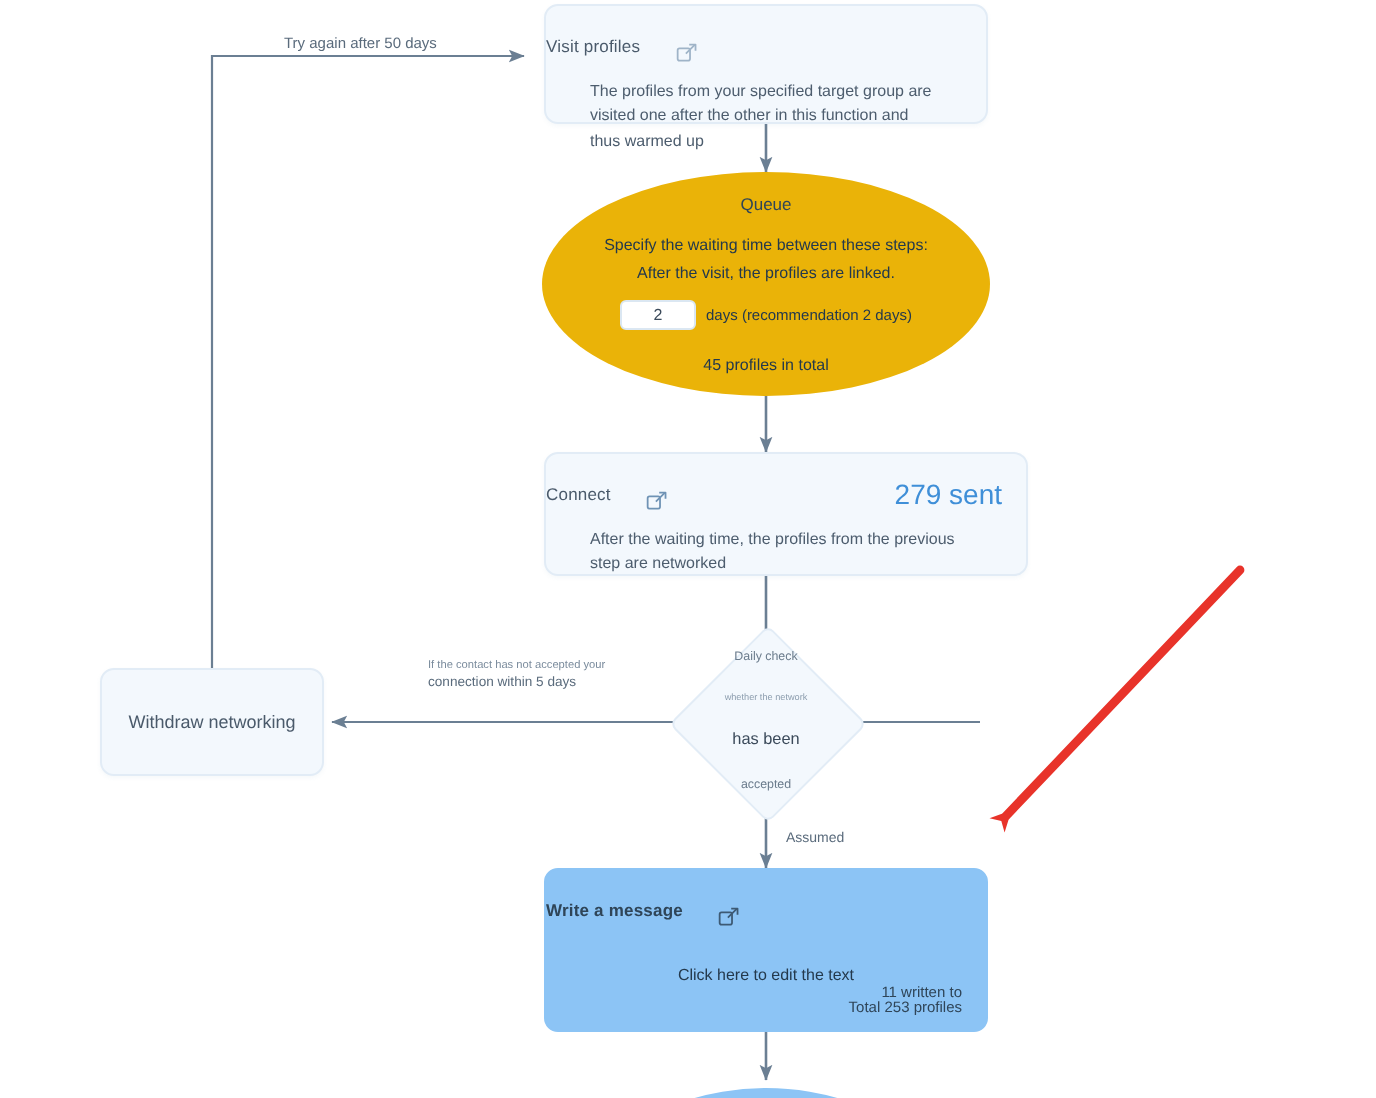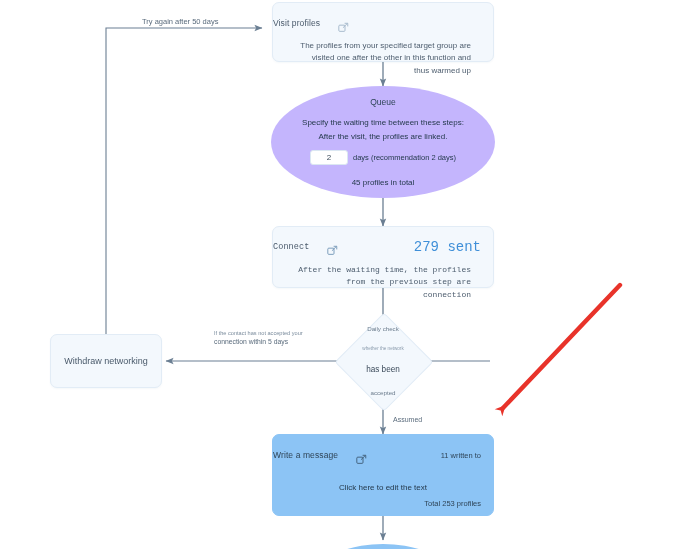--- a/index.html
+++ b/index.html
@@ -40,21 +40,21 @@
     border: 1px solid #e2ecf6;
     border-radius: 7px;
     box-shadow: 0 1px 2px rgba(120,150,180,.07);
   }
   .card-blue {
     background: #8cc4f5;
     border: 1px solid #8cc4f5;
     border-radius: 7px;
   }
   .ellipse {
-    background: #c4b5fd;
+    background: #eab308;
     border-radius: 50%;
   }
   .diamond-wrap {
     position: absolute;
   }
   .diamond-shape {
     position: absolute;
     left: 50%;
     top: 50%;
     width: 68px;
@@ -86,40 +86,40 @@
     align-items: center;
     justify-content: flex-start;
     height: 20px;
     margin-top: 10px;
   }
   .node-title {
     font-size: 8.5px;
     color: #4a5a6b;
     letter-spacing: .1px;
   }
-  .node-title.on-blue { color: #2f4558; }
+  .node-title.on-blue { color: #2f4558; font-weight: bold; }
   .ext-icon {
     margin-left: 18px;
     width: 11px;
     height: 11px;
     display: inline-block;
     position: relative;
     top: 1px;
   }
   .counter {
     position: absolute;
     right: 12px;
     top: 50%;
     transform: translateY(-50%);
     font-size: 14px;
     color: #3f8fd8;
   }
-  .counter.on-blue { color: #2f4558; font-size: 7.5px; }
+  .counter.on-blue { color: #2f4558; font-size: 7.5px; margin-top: 41px; }
   .node-body {
-    text-align: right;
+    text-align: left;
     font-size: 8px;
     color: #4d5d6e;
     line-height: 1.55;
     padding: 0 22px;
     margin-top: 7px;
   }
   .node-body.on-blue { color: #24394c; font-size: 8.2px; }
 
   .edit-hint {
     text-align: center;
@@ -270,33 +270,33 @@
       <div class="q-line">Specify the waiting time between these steps:</div>
       <div class="q-line">After the visit, the profiles are linked.</div>
       <div class="q-input-row">
         <input class="q-input" type="text" value="2" style="">
         <span class="q-unit">days (recommendation 2 days)</span>
       </div>
       <div class="q-total">45 profiles in total</div>
     </div>
   </div>
 
-  <div class="node card" style="left:272px; top:226px; width:222px; height:62px;font-family:Liberation Mono, monospace;">
+  <div class="node card" style="left:272px; top:226px; width:242px; height:62px;">
     <div class="node-head">
       <span class="node-title">Connect</span>
       <span class="ext-icon">
         <svg viewBox="0 0 16 16" width="11" height="11">
           <rect x="1.2" y="4.6" width="9" height="9" rx="1.4" fill="none" stroke="#6f93b5" stroke-width="1.3"></rect>
           <path d="M7.2 8.4 L13.6 2.1" fill="none" stroke="#6f93b5" stroke-width="1.3"></path>
           <path d="M9.6 1.9 L14.2 1.9 L14.2 6.4" fill="none" stroke="#6f93b5" stroke-width="1.3" stroke-linejoin="round"></path>
         </svg>
       </span>
       <span class="counter">279 sent</span>
     </div>
-    <div class="node-body">After the waiting time, the profiles from the previous step are connection</div>
+    <div class="node-body">After the waiting time, the profiles from the previous step are networked</div>
   </div>
 
   <div class="diamond-wrap" style="left:336px; top:325px; width:94px; height:72px;">
     <div class="diamond-shape"></div>
     <div class="diamond-text">
       <div class="dtext-1">Daily check</div>
       <div class="dtext-2">whether the network</div>
       <div class="dtext-3">has been</div>
       <div class="dtext-4">accepted</div>
     </div>

